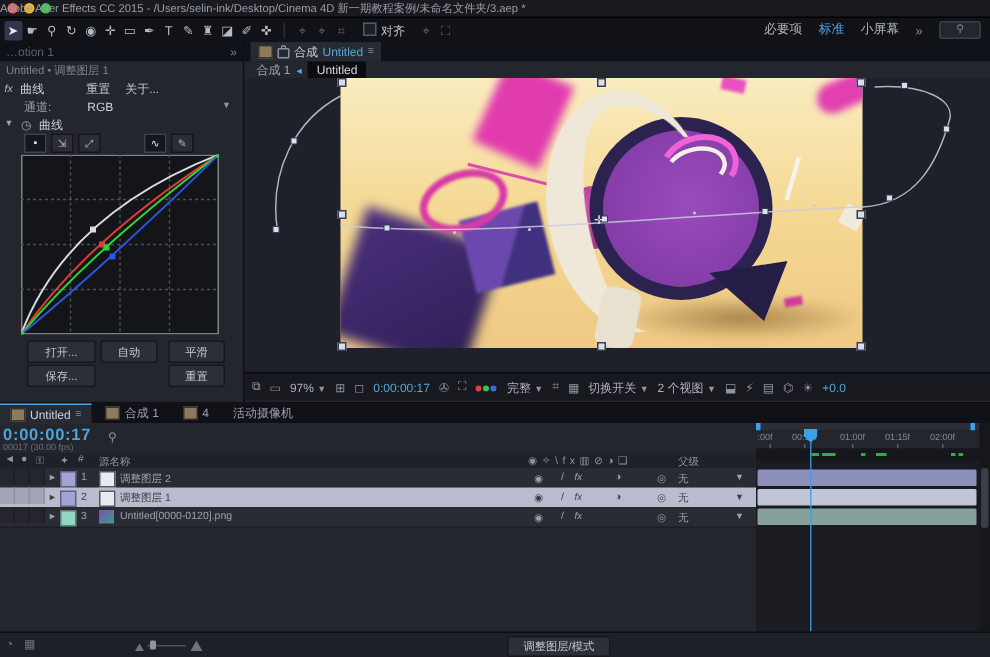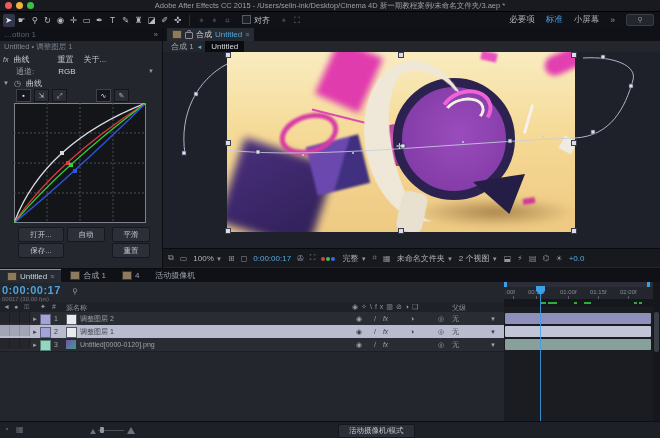--- a/index.html
+++ b/index.html
@@ -4,21 +4,21 @@
 <style>
   html,body{margin:0;padding:0;}
   body{width:660px;height:438px;background:#0c0d10;font-family:"Liberation Sans","DejaVu Sans",sans-serif;color:#c3c7ce;overflow:hidden;position:relative;font-size:9px;-webkit-font-smoothing:antialiased;}
   .abs{position:absolute;}
   
   #titlebar{left:0;top:0;width:660px;height:11px;background:#191a1f;border-bottom:1px solid #000;}
   .tl{width:7px;height:7px;border-radius:50%;top:2px;}
   #tl-close{left:5px;background:#f05c54;}
   #tl-min{left:16px;background:#f0b families:#f0b33c;background:#f0b33c;}
   #tl-zoom{left:27px;background:#39c24a;}
-  #win-title{left:0;right:0;top:1px;text-align:center;font-size:7.5px;color:#9a9ea6;}
+  #win-title{left:0;right:0;top:1px;text-align:left;font-size:7.5px;color:#9a9ea6;}
   
   #toolbar{left:0;top:12px;width:660px;height:16px;background:#101218;border-bottom:1px solid #000;display:flex;align-items:center;}
   .tool{width:12px;height:13px;display:inline-flex;align-items:center;justify-content:center;font-size:8.5px;color:#b6bac2;margin:0 0.5px;}
   .tool.active{background:#31364a;border-radius:2px;color:#e8eaef;}
   .tb-sep{width:1px;height:11px;background:#2a2d34;margin:0 5px;}
   .dim{color:#5c616b;}
   #snap-box{width:7px;height:7px;border:1px solid #555a64;background:#1c1f26;margin-right:3px;}
   #workspaces{margin-left:auto;display:flex;align-items:center;gap:11px;padding-right:6px;font-size:8.5px;}
   .ws{color:#aeb2ba;}
   .ws.active{color:#4da3dc;}
@@ -278,31 +278,31 @@
     <div class="handle" style="left:408px;top:88px;"></div>
     <div class="handle" style="left:62px;top:176px;"></div>
     <div class="handle" style="left:235px;top:176px;"></div>
     <div class="handle" style="left:408px;top:176px;"></div>
     <div class="abs" style="left:233px;top:90px;color:#e6e9f2;font-size:8px;">✛</div>
   </div>
 
   <div id="comp-bottombar" class="abs">
     <span class="cb-ic">⧉</span>
     <span class="cb-ic">▭</span>
-    <span><span>100%</span> <span class="caret">▼</span></span>
+    <span><span>97%</span> <span class="caret">▼</span></span>
     <span class="cb-ic">⊞</span>
     <span class="cb-ic">◻</span>
     <span class="blue">0:00:00:17</span>
     <span class="cb-ic">✇</span>
     <span class="cb-ic">⛶</span>
     <span class="rgb-dots" id="channel-dots"><span style="background: rgb(216, 64, 64);"></span><span style="background: rgb(60, 194, 74);"></span><span style="background: rgb(58, 106, 224);"></span></span>
     <span><span>完整</span> <span class="caret">▼</span></span>
     <span class="cb-ic">⌗</span>
     <span class="cb-ic">▦</span>
-    <span><span>未命名文件夹</span> <span class="caret">▼</span></span>
+    <span><span>切换开关</span> <span class="caret">▼</span></span>
     <span><span>2 个视图</span> <span class="caret">▼</span></span>
     <span class="cb-ic">⬓</span>
     <span class="cb-ic">⚡</span>
     <span class="cb-ic">▤</span>
     <span class="cb-ic">⌬</span>
     <span class="cb-ic">☀</span>
     <span class="blue">+0.0</span>
   </div>
 </div>
 
@@ -431,15 +431,15 @@
       <div id="tl-scroll-thumb" class="abs"></div>
     </div>
 
   <div id="tl-bottombar" class="abs">
     <span class="crn-ic abs" style="left:4px;top:3px;">◔</span>
     <span class="crn-ic abs" style="left:16px;top:3px;">▦</span>
     <div class="mtn" style="left:90px;border-width:0 3px 5px 3px;"></div>
     <div id="zoom-track" class="abs"></div>
     <div id="zoom-thumb" class="abs"></div>
     <div class="mtn" style="left:127px;border-width:0 4px 7px 4px;"></div>
-    <div id="toggle-modes" class="abs">活动摄像机/模式</div>
+    <div id="toggle-modes" class="abs">调整图层/模式</div>
   </div>
 </div>
 
 </body></html>

